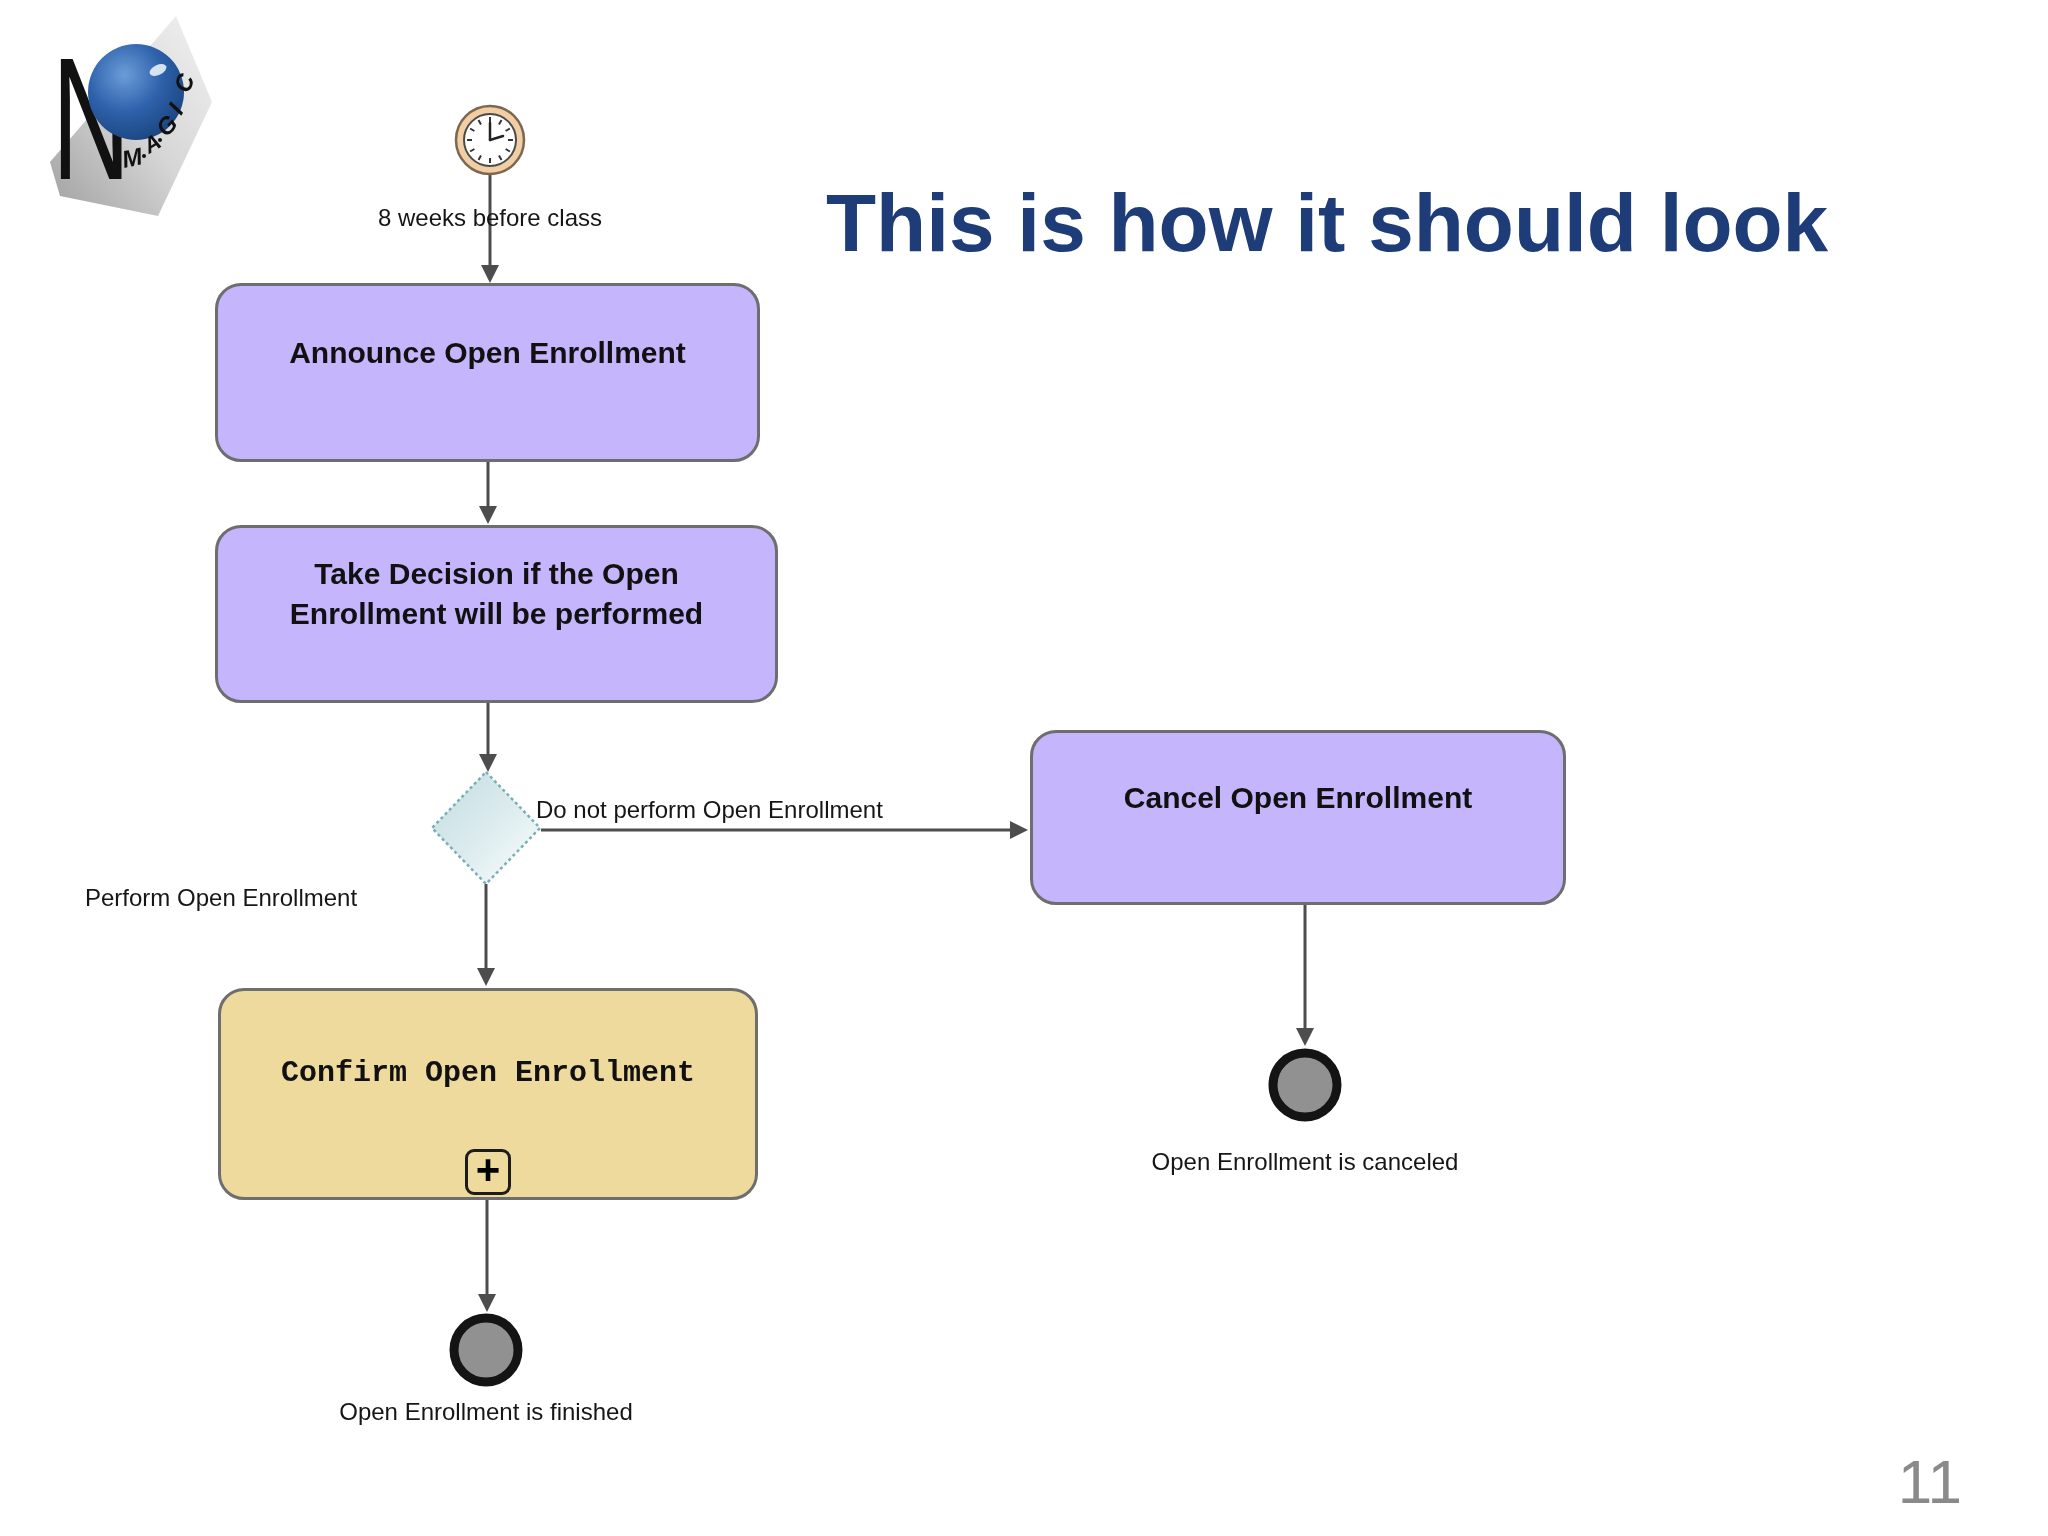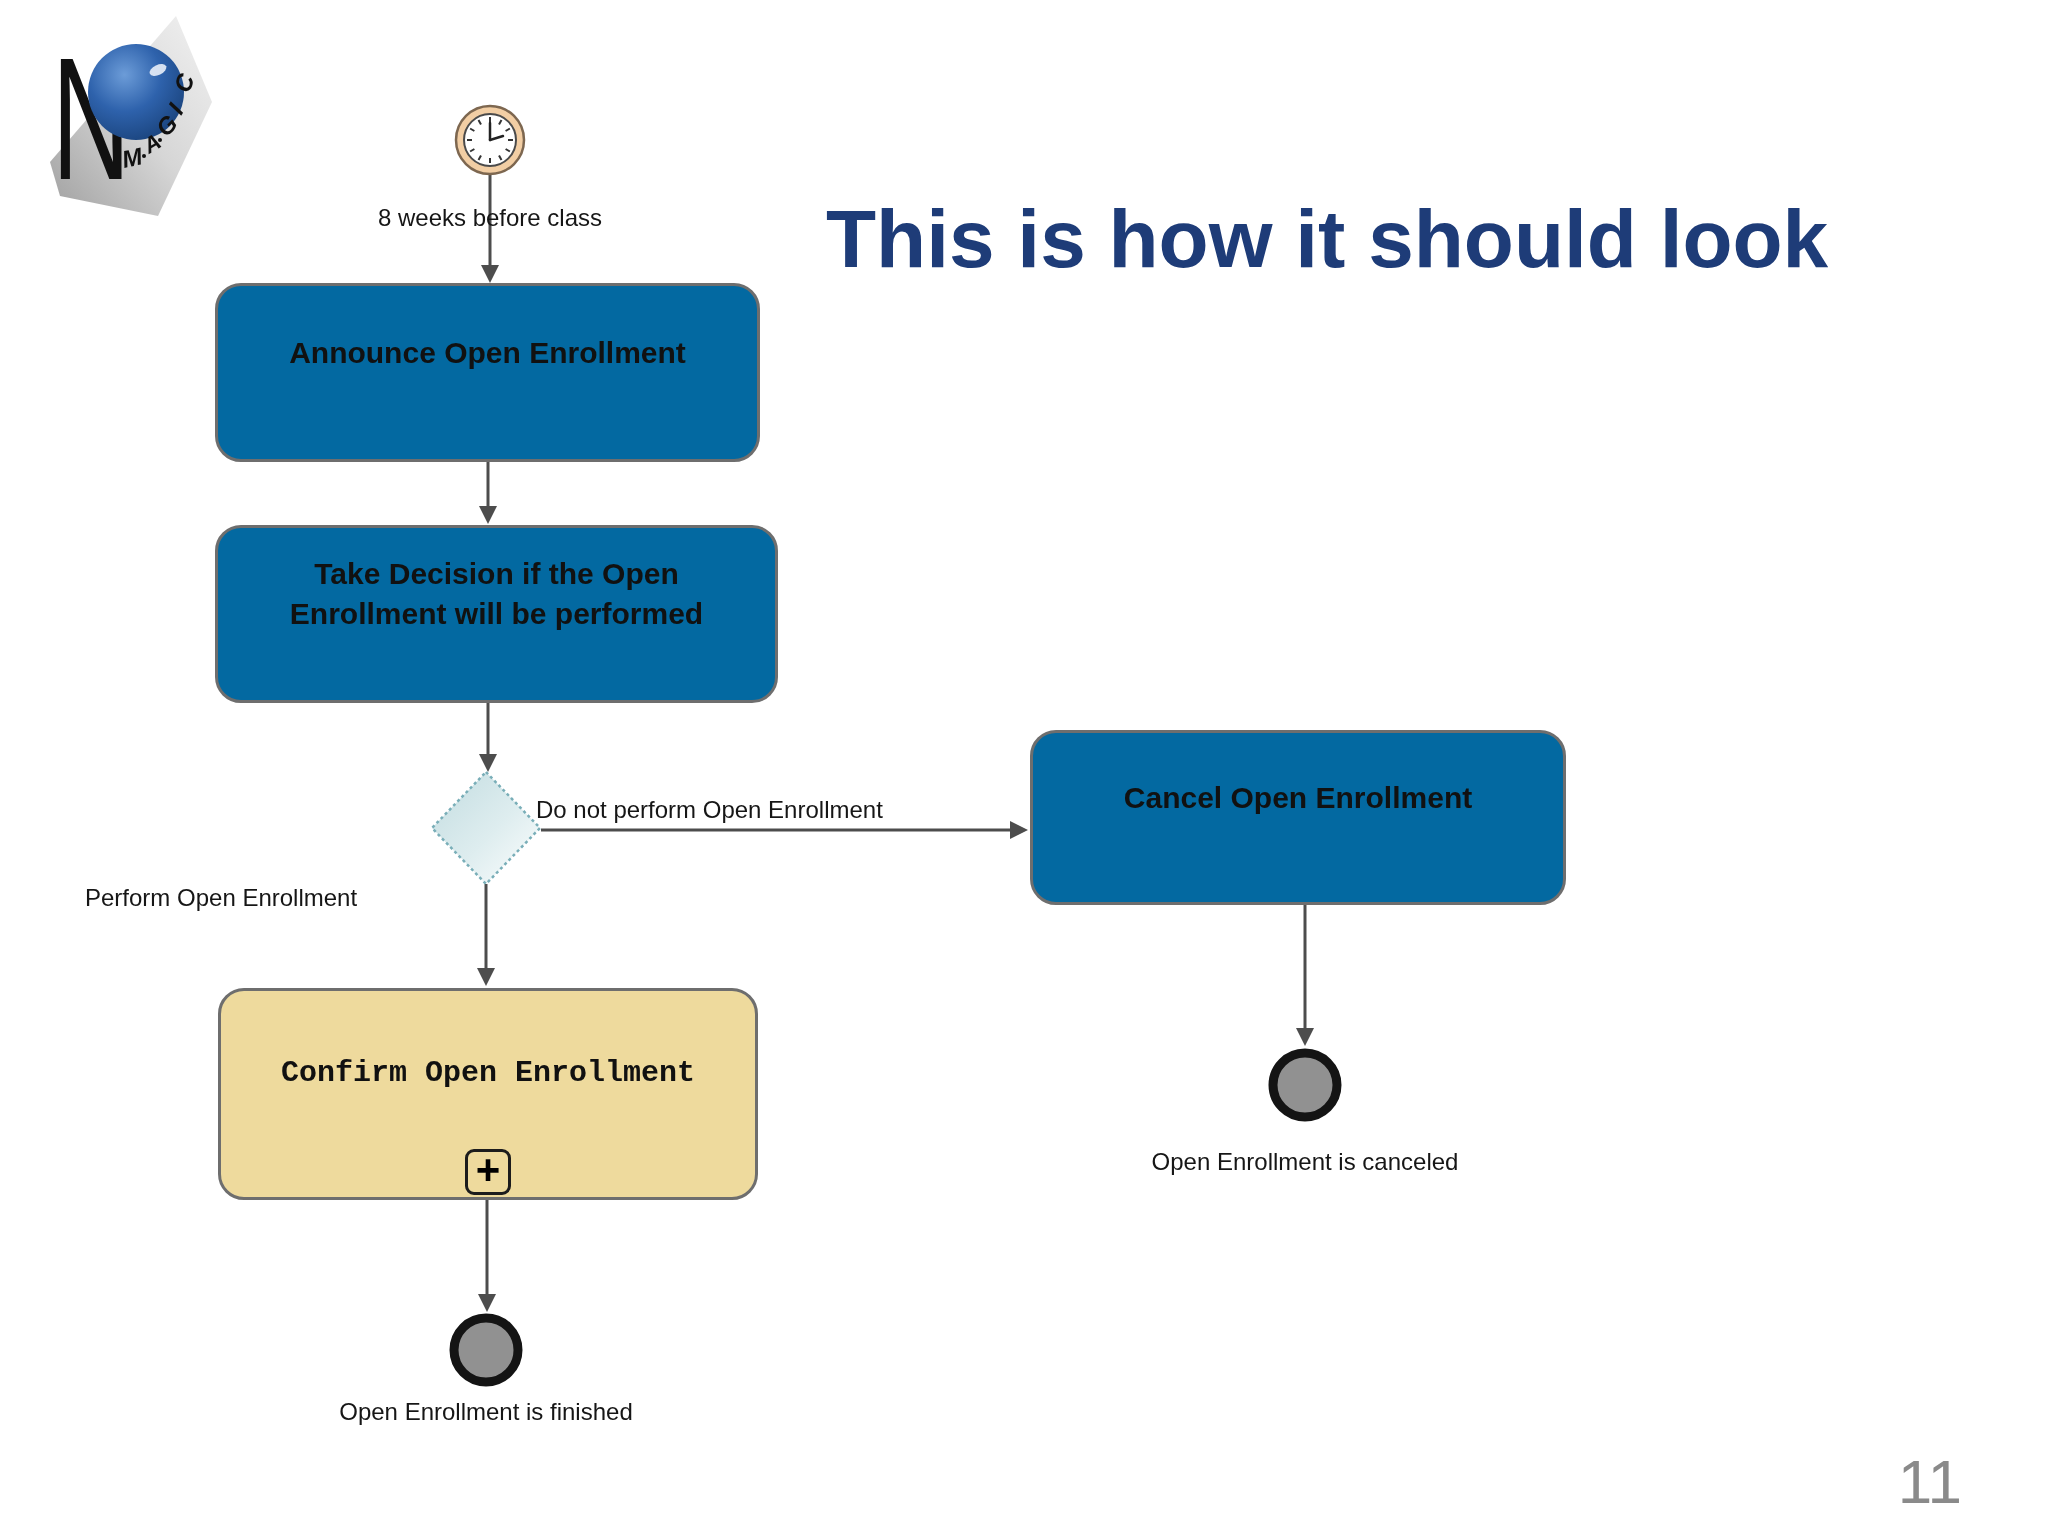--- a/index.html
+++ b/index.html
@@ -7,39 +7,39 @@
     position:relative;
     width:2048px;height:1536px;
     background:#ffffff;
     font-family:"Liberation Sans","DejaVu Sans",sans-serif;
     overflow:hidden;
   }
   #connector-layer{position:absolute;left:0;top:0;z-index:1;}
   .task{
     position:absolute;z-index:2;
     box-sizing:border-box;
-    background:#0369a1;
+    background:#c4b5fd;
     border:3px solid #6E6E6E;
     border-radius:26px;
     display:flex;align-items:center;justify-content:center;
     text-align:center;
     font-weight:bold;font-size:30px;color:#111;
     padding:0 55px 40px 55px;
     line-height:1.32;
   }
   #task-confirm{background:#EEDA9D;font-family:Liberation Mono, monospace;}
   .edge-label{
     position:absolute;z-index:3;
     font-size:24px;color:#161616;line-height:1.15;
     white-space:nowrap;
   }
   .centered{text-align:center;}
   #slide-title{
     position:absolute;z-index:3;
-    left:826px;top:194px;
+    left:826px;top:178px;
     font-size:82px;font-weight:bold;color:#1E3C78;
     white-space:nowrap;letter-spacing:0px;line-height:1.1;
   }
   #subprocess-marker{
     position:absolute;z-index:4;
     left:465px;top:1149px;width:46px;height:46px;
     box-sizing:border-box;
     background:#EEDA9D;border:3px solid #1c1c1c;border-radius:9px;
     display:flex;align-items:center;justify-content:center;
     font-size:42px;font-weight:bold;color:#000;line-height:1;

